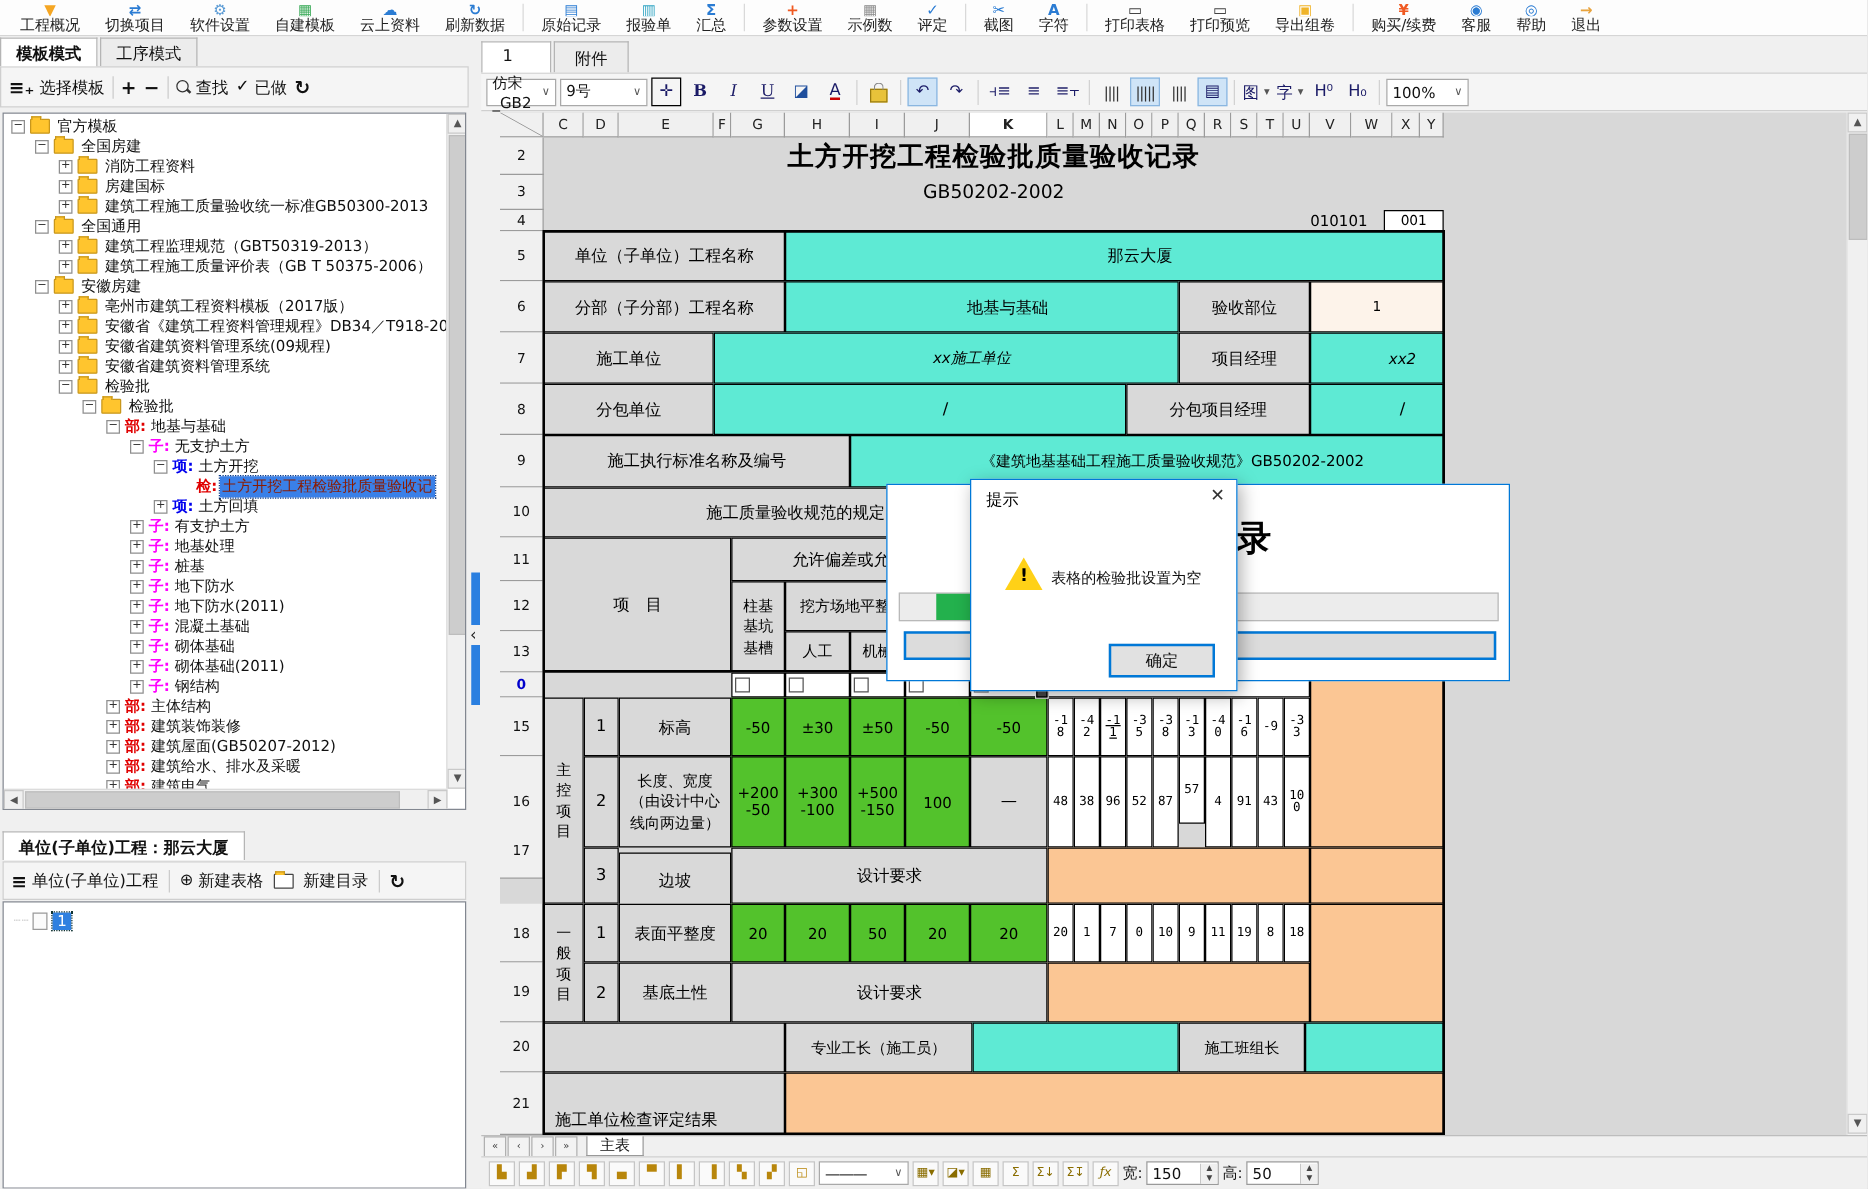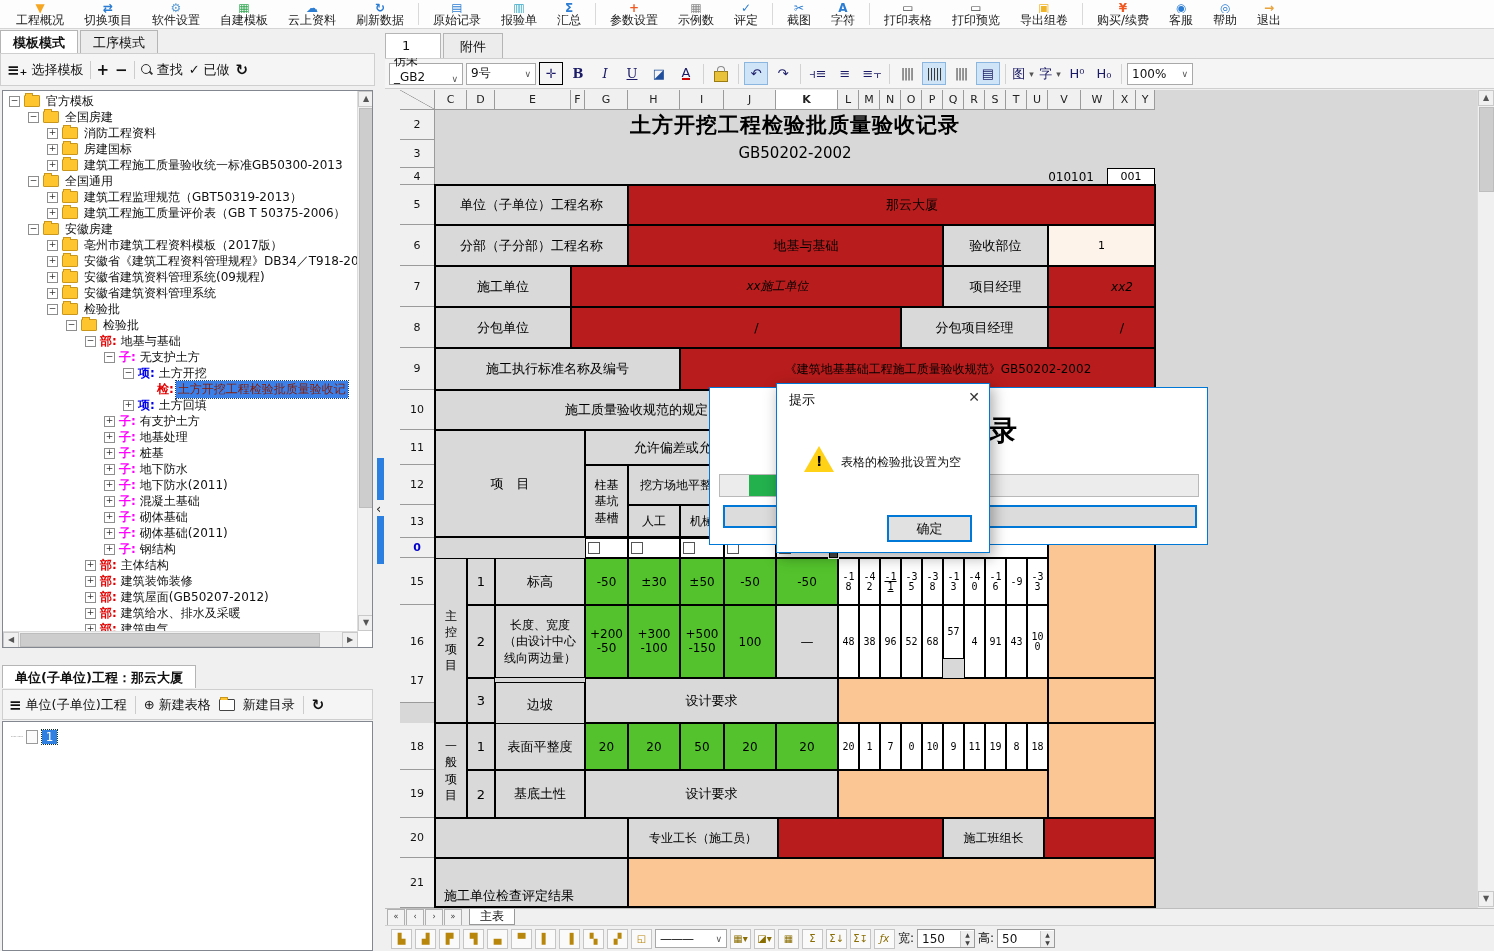--- a/index.html
+++ b/index.html
@@ -59,21 +59,21 @@
   .u-red{border-bottom:2px solid #cc0000;line-height:11px;}
   .vlines{letter-spacing:-1px;font-size:12px;color:#333;}
   
   #sheet{position:absolute;left:15px;top:60px;width:1077px;height:818px;background:#d8d8d8;overflow:hidden;}
   .colhdr{position:absolute;top:0;height:20px;background:#f0f0f0;border-right:1px solid #9b9b9b;border-bottom:1px solid #9b9b9b;box-sizing:border-box;text-align:center;font-size:11px;line-height:19px;color:#222;}
   .colhdr.selcol{background:#ffffff;font-weight:bold;}
   .rowhdr{position:absolute;left:0;width:35px;background:#f0f0f0;border-right:1px solid #9b9b9b;border-bottom:1px solid #9b9b9b;box-sizing:border-box;text-align:center;font-size:11px;display:flex;align-items:center;justify-content:center;}
   .rowhdr.selrow{color:#0000cc;font-weight:bold;}
   #corner{position:absolute;left:0;top:0;width:35px;height:20px;border-right:1px solid #9b9b9b;border-bottom:1px solid #9b9b9b;box-sizing:border-box;background:linear-gradient(to top right,#f0f0f0 48%,#9b9b9b 50%,#f0f0f0 52%);}
   .cell{position:absolute;box-sizing:border-box;border:1px solid #000;display:flex;align-items:center;justify-content:center;text-align:center;font-size:13px;color:#000;overflow:hidden;}
-  .c-g{background:#d9d9d9;} .c-b{background:#b91c1c;padding-left:41px;} .c-G{background:#53c22c;} .c-o{background:#fbc694;} .c-w{background:#ffffff;} .c-p{background:#fdf3ea;}
+  .c-g{background:#d9d9d9;} .c-b{background:#5eead4;padding-left:41px;} .c-G{background:#53c22c;} .c-o{background:#fbc694;} .c-w{background:#ffffff;} .c-p{background:#fdf3ea;}
   .c-n{background:transparent;border:none;}
   .cl-i{font-style:italic;font-size:12px;}
   .cl-f12{font-size:12px;} .cl-f11{font-size:11px;}
   .cl-ml{white-space:pre-line;line-height:1.35;font-size:12px;}
   .cl-tw{white-space:pre-line;flex-direction:column;justify-content:space-around;line-height:1.1;font-size:12px;}
   .cl-mv{font-size:10px;line-height:10px;word-break:break-all;padding:0 1px;font-family:"DejaVu Sans Mono",monospace;}
   .cl-bot{align-items:flex-end;justify-content:flex-start;padding:0 0 2px 8px;font-size:13px;}
   .cl-title{font-size:21px;font-weight:bold;letter-spacing:1px;}
   .cl-subtitle{font-size:15px;}
   .cl-code{justify-content:flex-end;padding-right:6px;font-size:12px;}
@@ -452,21 +452,21 @@
     <div class="ch-bar" style="top:58px;height:48px;"></div>
     <div id="collapse-arrow">‹</div>
   </div>
 
   <div id="main-panel">
     <div class="doc-tabs">
       <div class="dtab active">1</div>
       <div class="dtab">附件</div>
     </div>
     <div id="fmt-toolbar">
-      <div class="sel" style="width:74px;align-items:flex-end;">
+      <div class="sel" style="width:56px;">
           <span>仿宋_GB2</span>
           <span class="caret">∨</span>
         </div>
       <div class="sel" style="width:70px;">
           <span>9号</span>
           <span class="caret">∨</span>
         </div>
       <div class="fbtn" style="border:1.5px solid #000;font-weight:bold;">✛</div>
       <div class="fbtn" style="font-weight:bold;font-family:'DejaVu Serif',serif;">B</div>
       <div class="fbtn" style="font-style:italic;font-family:'DejaVu Serif',serif;">I</div>
@@ -641,21 +641,21 @@
           <div class="cell c-G cl-tw" style="left: 228px; top: 515px; width: 52px; height: 73px;">+300
 -100</div>
           <div class="cell c-G cl-tw" style="left: 280px; top: 515px; width: 44px; height: 73px;">+500
 -150</div>
           <div class="cell c-G cl-f12" style="left: 324px; top: 515px; width: 52px; height: 73px;">100</div>
           <div class="cell c-g" style="left: 376px; top: 515px; width: 62px; height: 73px;">—</div>
           <div class="cell c-w cl-mv" style="left: 438px; top: 515px; width: 21px; height: 73px;">48</div>
           <div class="cell c-w cl-mv" style="left: 459px; top: 515px; width: 21px; height: 73px;">38</div>
           <div class="cell c-w cl-mv" style="left: 480px; top: 515px; width: 21px; height: 73px;">96</div>
           <div class="cell c-w cl-mv" style="left: 501px; top: 515px; width: 21px; height: 73px;">52</div>
-          <div class="cell c-w cl-mv" style="left: 522px; top: 515px; width: 21px; height: 73px;">68</div>
+          <div class="cell c-w cl-mv" style="left: 522px; top: 515px; width: 21px; height: 73px;">87</div>
           <div class="cell c-w cl-mv" style="left: 543px; top: 515px; width: 21px; height: 54px;">57</div>
           <div class="cell c-w cl-mv" style="left: 564px; top: 515px; width: 21px; height: 73px;">4</div>
           <div class="cell c-w cl-mv" style="left: 585px; top: 515px; width: 21px; height: 73px;">91</div>
           <div class="cell c-w cl-mv" style="left: 606px; top: 515px; width: 21px; height: 73px;">43</div>
           <div class="cell c-w cl-mv" style="left: 627px; top: 515px; width: 21px; height: 73px;">100</div>
           <div class="cell c-g" style="left: 67px; top: 588px; width: 28px; height: 45px;">3</div>
           <div class="cell c-g" style="left: 95px; top: 592px; width: 90px; height: 45px;">边坡</div>
           <div class="cell c-g" style="left: 185px; top: 588px; width: 253px; height: 45px;">设计要求</div>
           <div class="cell c-o" style="left: 438px; top: 588px; width: 210px; height: 45px;"></div>
           <div class="cell c-o" style="left: 648px; top: 588px; width: 107px; height: 45px;"></div>

